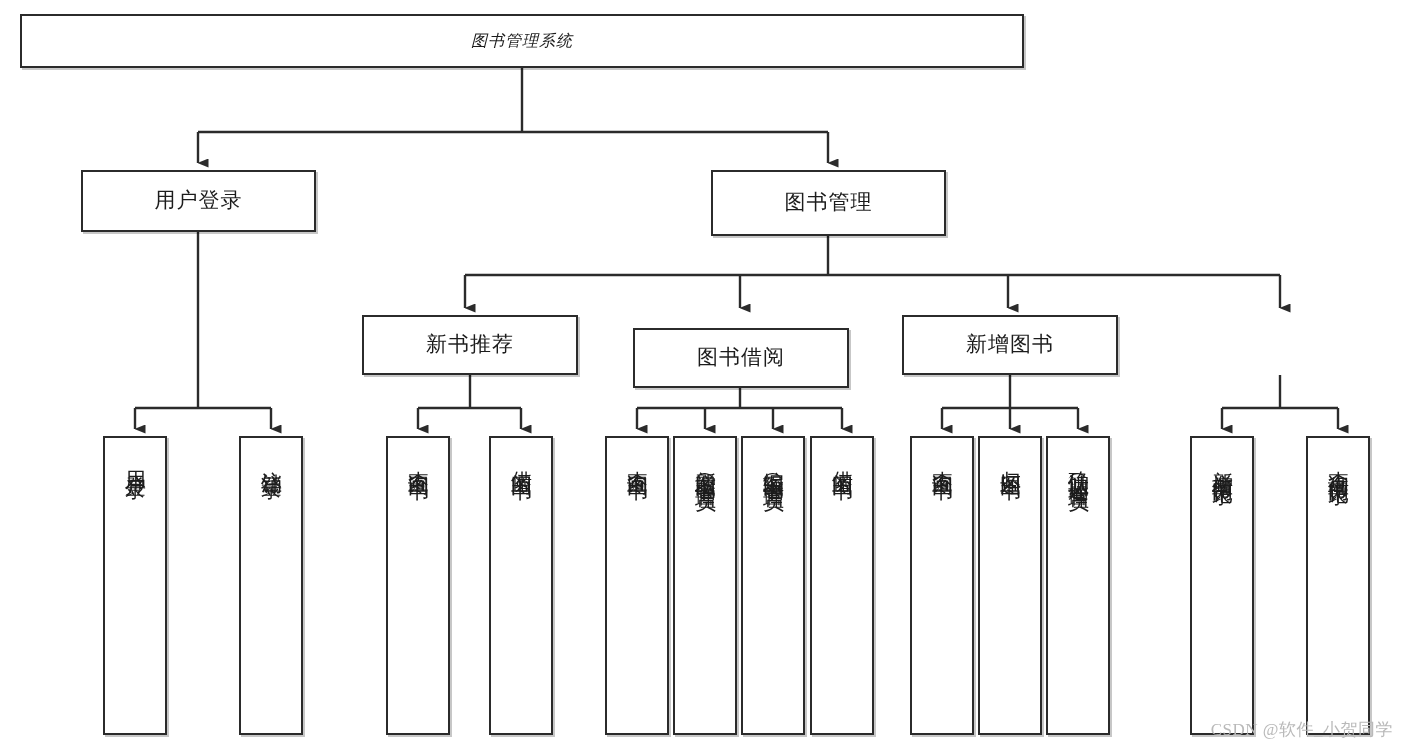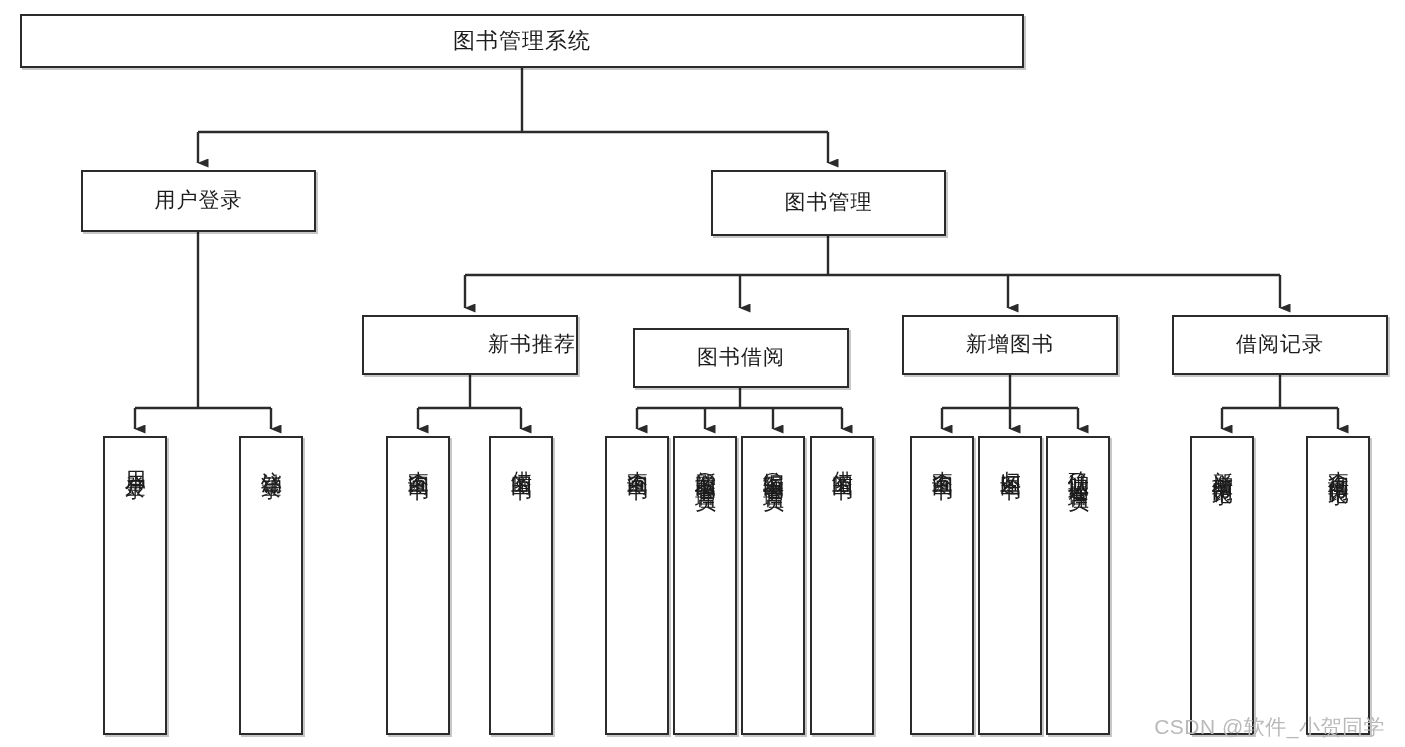--- a/index.html
+++ b/index.html
@@ -37,43 +37,43 @@
     box-shadow: 2px 2px 0 rgba(0,0,0,0.22);
   }
   .node .lbl {
     color: #1c1c1c;
     font-size: 21px;
     line-height: 1.12;
     letter-spacing: 1px;
     white-space: nowrap;
     text-align: center;
   }
-  .node.root .lbl { font-size: 22px; }
+  .node.root .lbl { font-size: 16px; font-style: italic; }
   .node.leaf {
     align-items: flex-start;
     justify-content: center;
     padding-top: 16px;
   }
   .node.leaf .lbl {
     writing-mode: vertical-rl;
     text-orientation: upright;
     font-size: 21px;
     letter-spacing: 3px;
     line-height: 1.0;
     white-space: nowrap;
   }
   .watermark {
     position: absolute;
-    right: 20px;
+    right: 12px;
     bottom: 6px;
     color: #b9b9b9;
-    font-size: 21px;
+    font-size: 17px;
     letter-spacing: 0.5px;
     white-space: nowrap;
-    font-family: Liberation Sans, sans-serif;
+    font-family: Liberation Serif, serif;
   }
 </style>
 </head>
 <body>
 
 <div id="canvas">
 
   <svg class="wires" viewBox="0 0 1405 747">
     <defs>
       <marker id="arrowhead" markerWidth="9" markerHeight="11" refX="4.5" refY="10.5" orient="auto" markerUnits="userSpaceOnUse">
@@ -128,31 +128,28 @@
     <span class="lbl">图书管理系统</span>
   </div>
 
   <div class="node" style="left:81px; top:170px; width:235px; height:62px;">
     <span class="lbl">用户登录</span>
   </div>
   <div class="node" style="left:711px; top:170px; width:235px; height:66px;">
     <span class="lbl">图书管理</span>
   </div>
 
-  <div class="node" style="left:362px; top:315px; width:216px; height:60px;justify-content:flex-end;">
+  <div class="node" style="left:362px; top:315px; width:216px; height:60px;">
     <span class="lbl">新书推荐</span>
   </div>
   <div class="node" style="left:633px; top:328px; width:216px; height:60px;">
     <span class="lbl">图书借阅</span>
   </div>
   <div class="node" style="left:902px; top:315px; width:216px; height:60px;">
     <span class="lbl">新增图书</span>
-  </div>
-  <div class="node" style="left:1172px; top:315px; width:216px; height:60px;">
-    <span class="lbl">借阅记录</span>
   </div>
 
   <div class="node leaf" style="left:103px; top:436px; width:64px; height:299px;">
     <span class="lbl">用户登录</span>
   </div>
   <div class="node leaf" style="left:239px; top:436px; width:64px; height:299px;">
     <span class="lbl">注销登录</span>
   </div>
 
   <div class="node leaf" style="left:386px; top:436px; width:64px; height:299px;">

